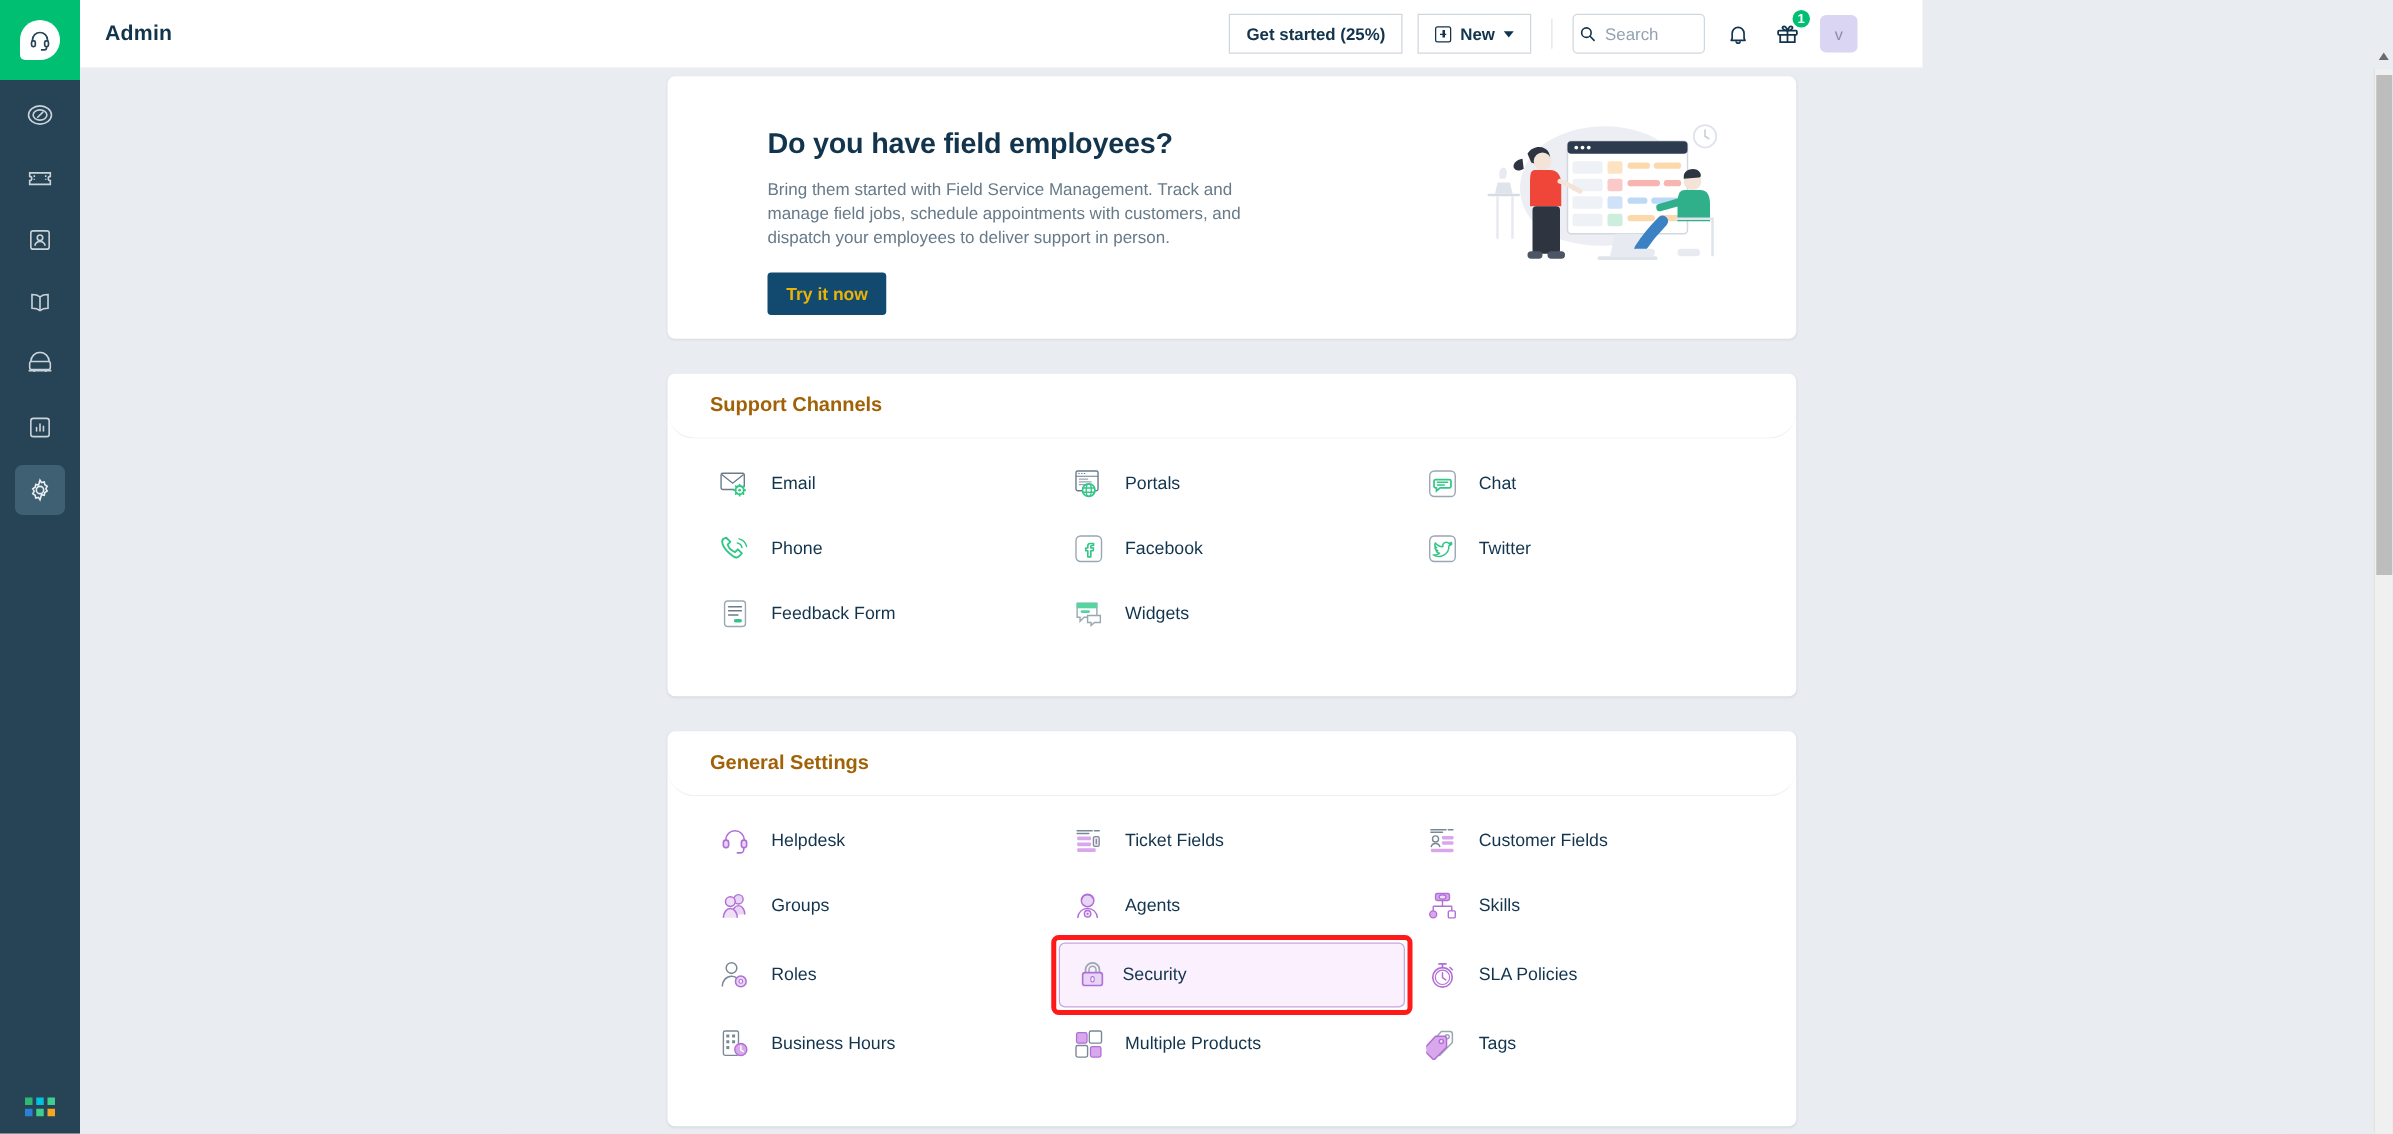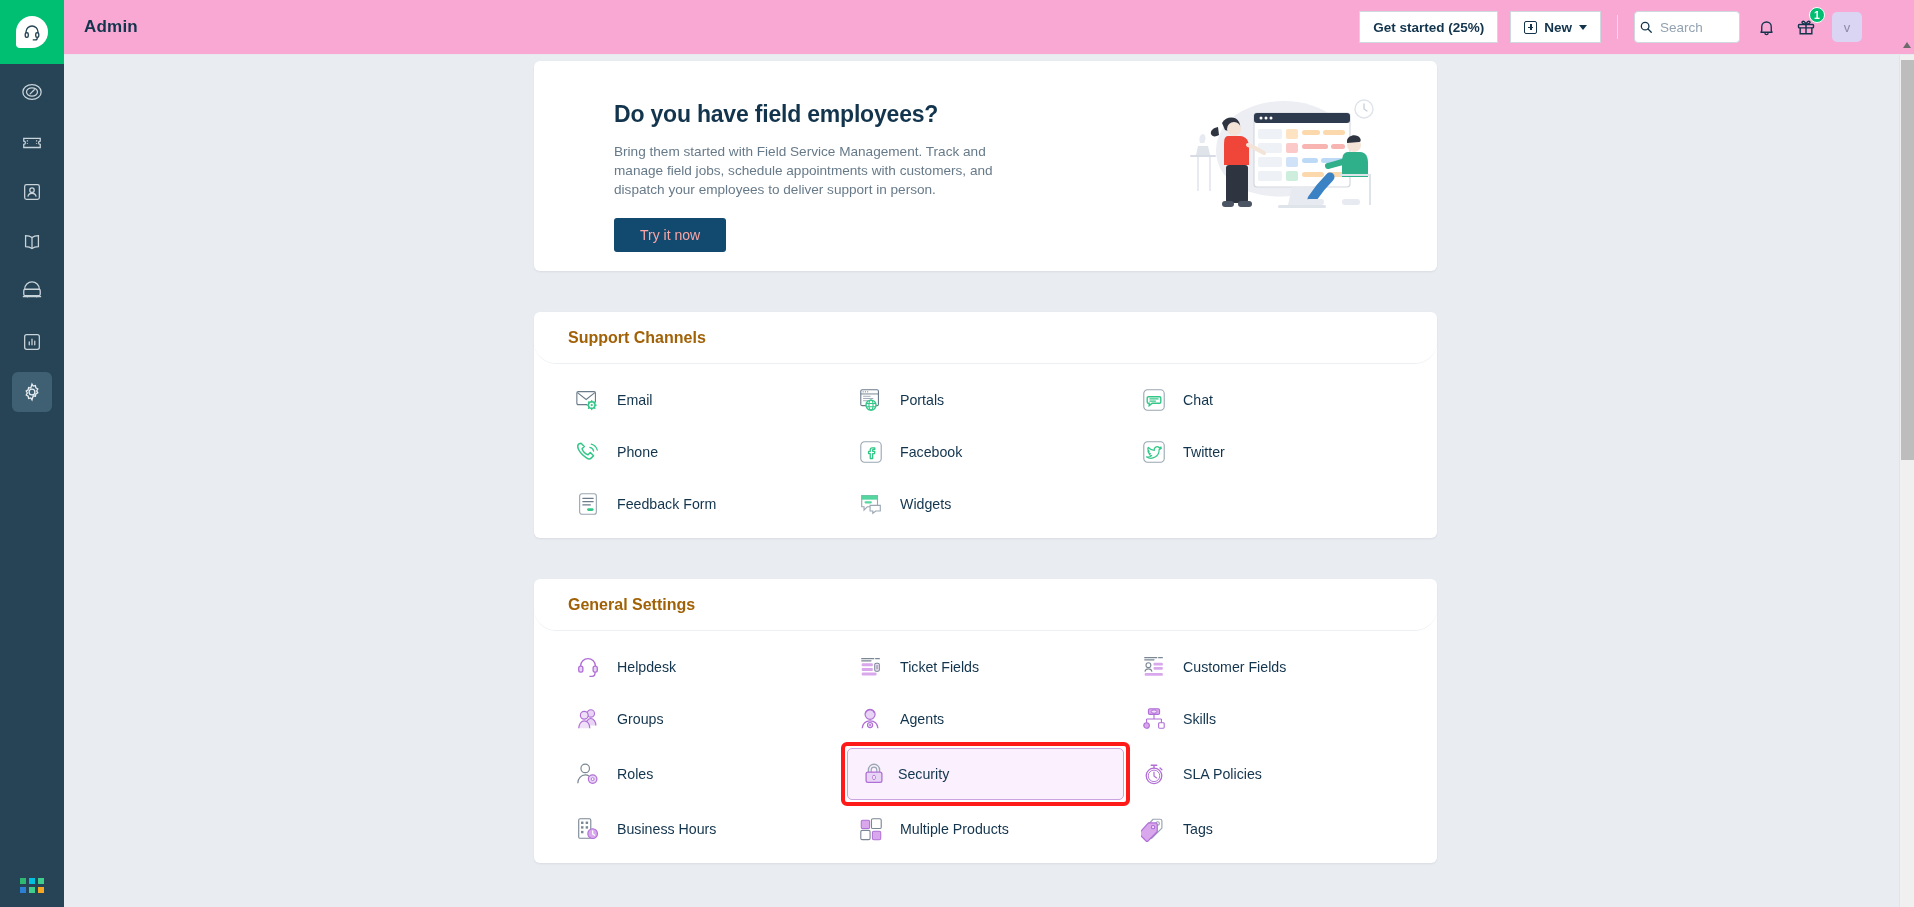--- a/index.html
+++ b/index.html
@@ -36,22 +36,22 @@
   }
   .rail-item.active { background: #3f6073; }
   .rail-item svg { display: block; }
   .rail-bottom { position: absolute; bottom: 14px; left: 0; width: 64px; display: flex; justify-content: center; }
   .waffle { display: grid; grid-template-columns: repeat(3, 6px); grid-gap: 3px; }
   .waffle i { width: 6px; height: 6px; display: block; }
 
   
   .topbar {
     position: absolute; left: 64px; top: 0;
-    width: 1850px; height: 55px;
-    background: #f9a8d4;
+    width: 1474px; height: 55px;
+    background: #ffffff;
     border-bottom: 1px solid #e6eaee;
     display: flex; align-items: center;
   }
   .topbar-title {
     margin-left: 20px;
     font-size: 17px; font-weight: bold; color: #12344d;
     letter-spacing: .2px;
   }
   .topbar-right {
     margin-left: auto; display: flex; align-items: center;
@@ -110,45 +110,45 @@
     width: 1834px; height: 852px;
     background: #e9ecf1;
     overflow: hidden;
   }
   .center {
     width: 903px; margin-left: 470px; padding-top: 6px;
   }
   .card {
     background: #fff; border-radius: 6px;
     box-shadow: 0 1px 2px rgba(24,50,71,.08);
-    margin-bottom: 41px;
+    margin-bottom: 28px;
   }
 
   
   .banner { display: flex; padding: 28px 0 24px 0; position: relative; overflow: hidden; height: 210px; }
   .banner-text { padding-left: 80px; width: 500px; padding-top: 12px; }
   .banner-title { font-size: 23px; font-weight: bold; color: #12344d; margin-bottom: 14px; letter-spacing: -.2px; }
   .banner-desc { font-size: 13.6px; line-height: 19px; color: #677a89; margin-bottom: 19px; }
   .banner-btn {
-    background: #12496e; color: #fca5a5; border: 0; border-radius: 3px;
-    font-size: 14px; font-weight: normal; font-family: "Liberation Sans", sans-serif;
-    padding: 9px 26px; cursor: pointer;
+    background: #12496e; color: #eab308; border: 0; border-radius: 3px;
+    font-size: 14px; font-weight: bold; font-family: "Liberation Sans", sans-serif;
+    padding: 9px 15px; cursor: pointer;
   }
   .banner-art { position: absolute; right: 55px; top: 22px; }
 
   
   .card-head {
     padding: 17px 34px 16px 34px;
     font-size: 16px; font-weight: bold; color: #a16207;
     border-bottom: 1px solid #edf0f3;
     border-radius: 22px;
   }
   .grid {
     display: grid; grid-template-columns: repeat(3, 1fr);
-    padding: 10px 27px 8px 27px;
+    padding: 10px 27px 40px 27px;
   }
   .tile {
     display: flex; align-items: center; gap: 15px;
     padding: 11px 12px; border-radius: 5px;
     cursor: pointer; min-height: 52px;
     border: 1px solid transparent;
   }
   .tile-label { font-size: 14.2px; color: #12344d; }
   .tile .ic { width: 28px; height: 28px; flex: none; display: flex; align-items: center; justify-content: center; }
   .tile.selected { background: #fbf0fd; border: 1px solid #c9a4df; gap: 10px; }

